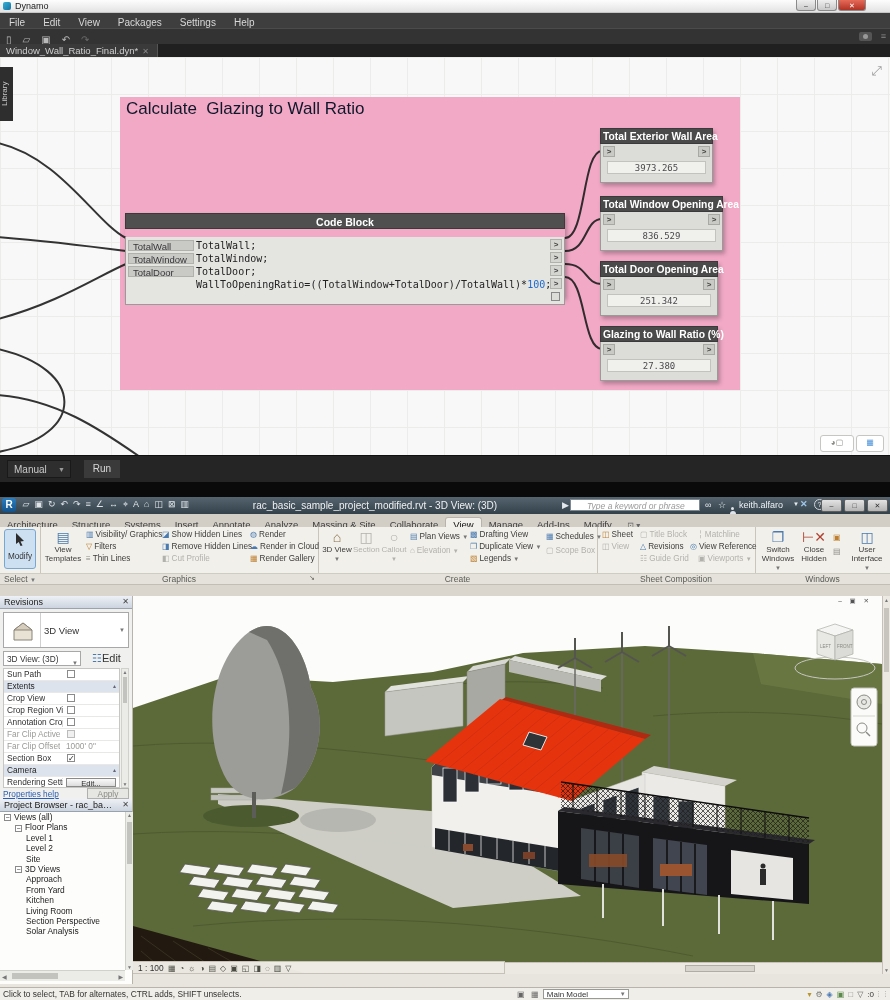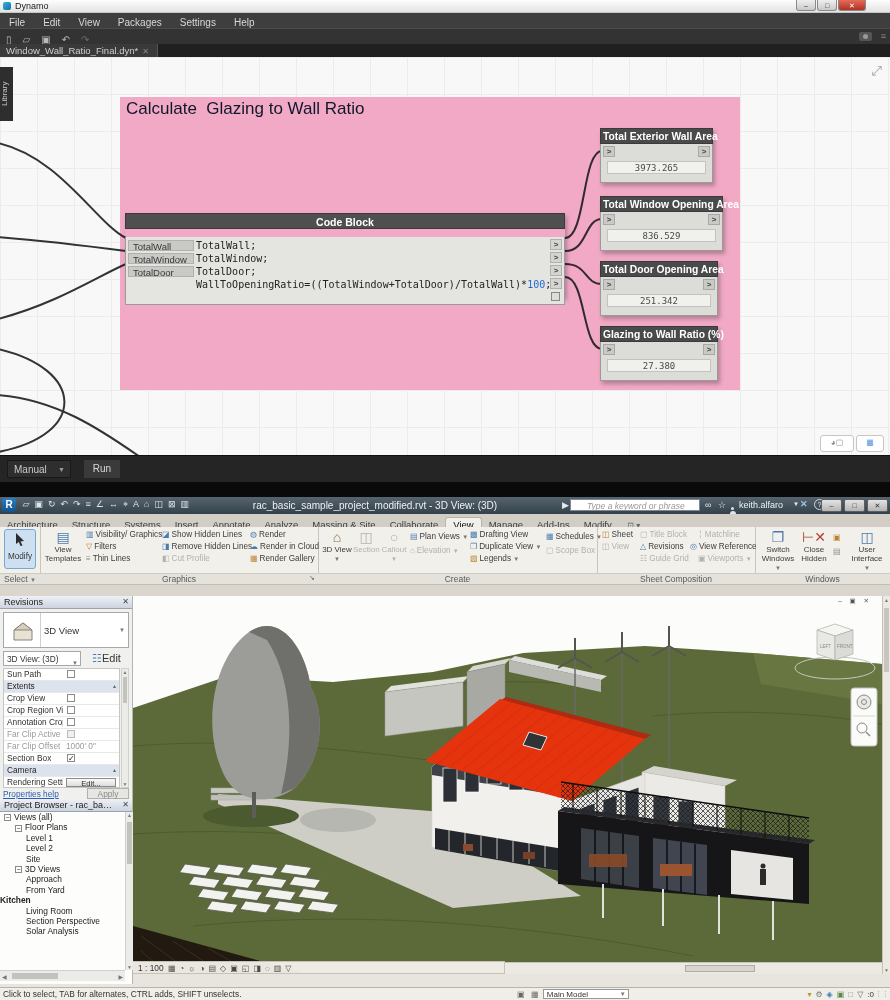--- a/index.html
+++ b/index.html
@@ -519,21 +519,21 @@
       </div>
       <div id="tree">
           <div class="trow" style="padding-left: 4px;"><span class="ebox">−</span><span>Views (all)</span></div>
           <div class="trow" style="padding-left: 15px;"><span class="ebox">−</span><span>Floor Plans</span></div>
           <div class="trow" style="padding-left: 26px;"><span>Level 1</span></div>
           <div class="trow" style="padding-left: 26px;"><span>Level 2</span></div>
           <div class="trow" style="padding-left: 26px;"><span>Site</span></div>
           <div class="trow" style="padding-left: 15px;"><span class="ebox">−</span><span>3D Views</span></div>
           <div class="trow" style="padding-left: 26px;"><span>Approach</span></div>
           <div class="trow" style="padding-left: 26px;"><span>From Yard</span></div>
-          <div class="trow" style=" font-weight: bold;"><span>Kitchen</span></div>
+          <div class="trow" style="padding-left: 26px;"><span>Kitchen</span></div>
           <div class="trow" style="padding-left: 26px;"><span>Living Room</span></div>
           <div class="trow" style="padding-left: 26px;"><span>Section Perspective</span></div>
           <div class="trow" style="padding-left: 26px;"><span>Solar Analysis</span></div>
           <div class="trow bold" style="padding-left: 26px;"><span>(3D)</span></div>
           <div class="trow" style="padding-left: 15px;"><span class="ebox">−</span><span>Elevations (Building Elevation</span></div>
           <div class="trow" style="padding-left: 40px; font-weight: bold;"><span>East</span></div>
           <div class="trow" style="padding-left: 26px;"><span>North</span></div>
         </div>
       <div id="tree-vscroll">
         <div class="scrar" style="top:0;">▲</div>

